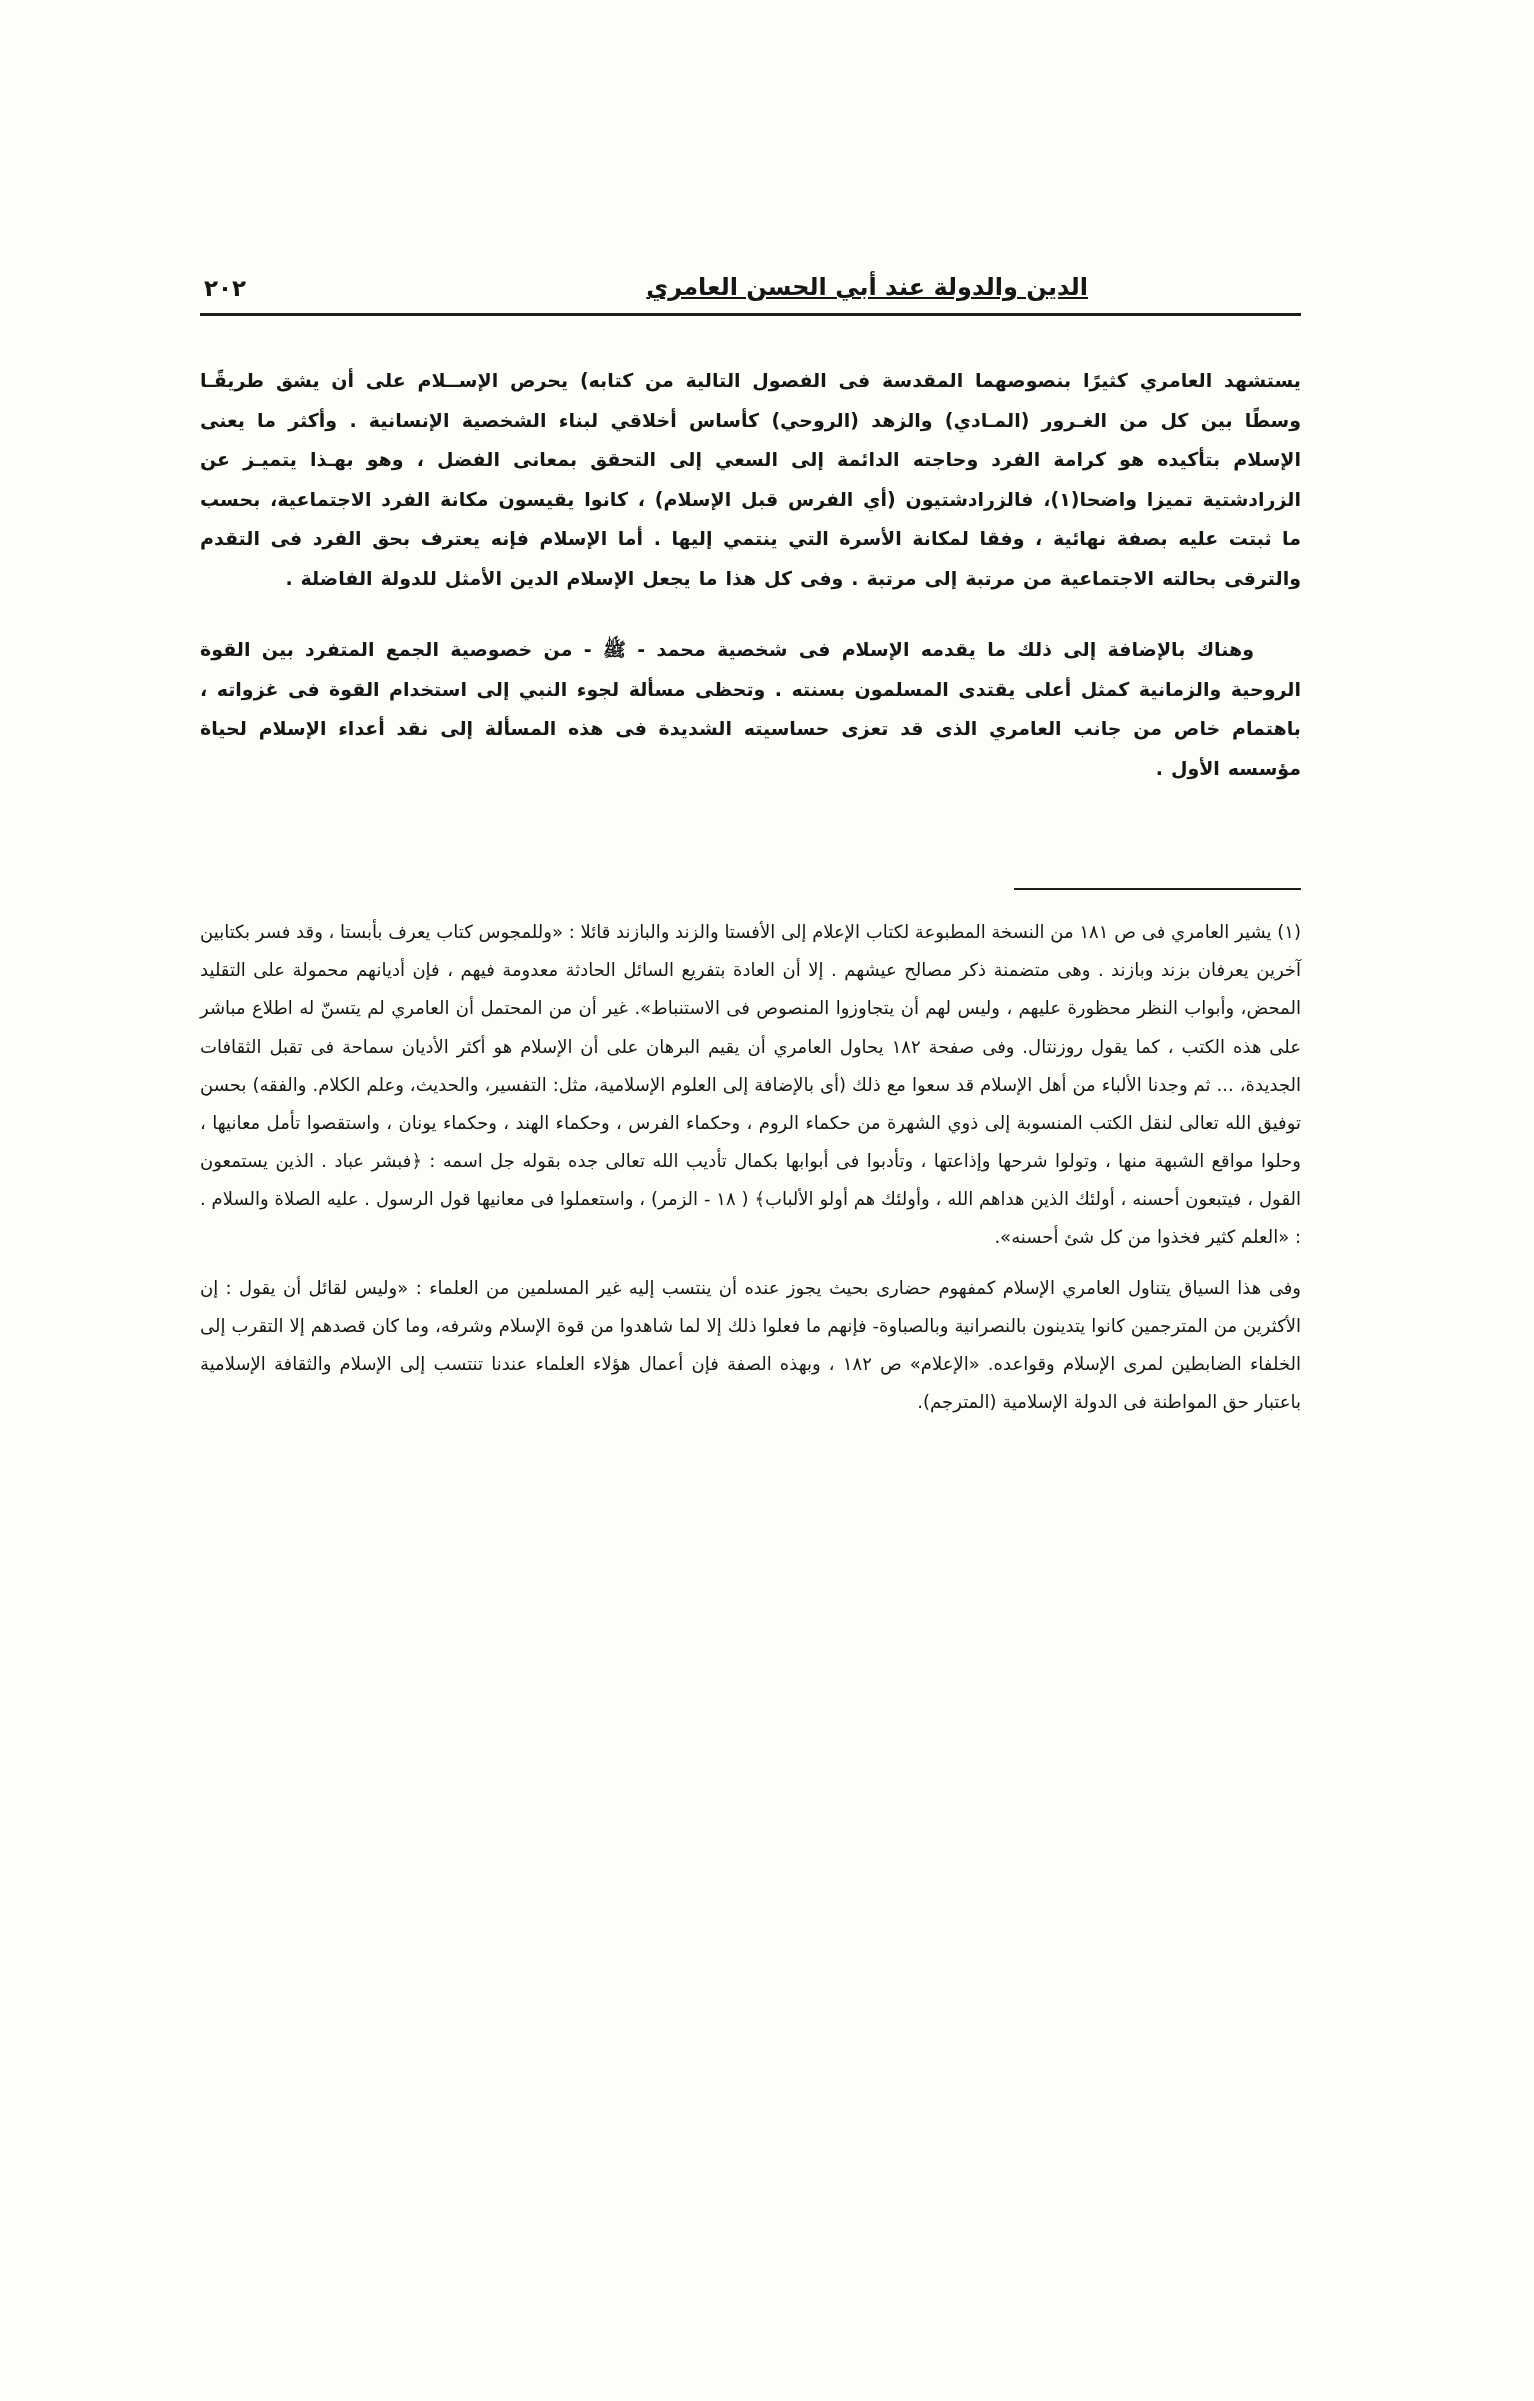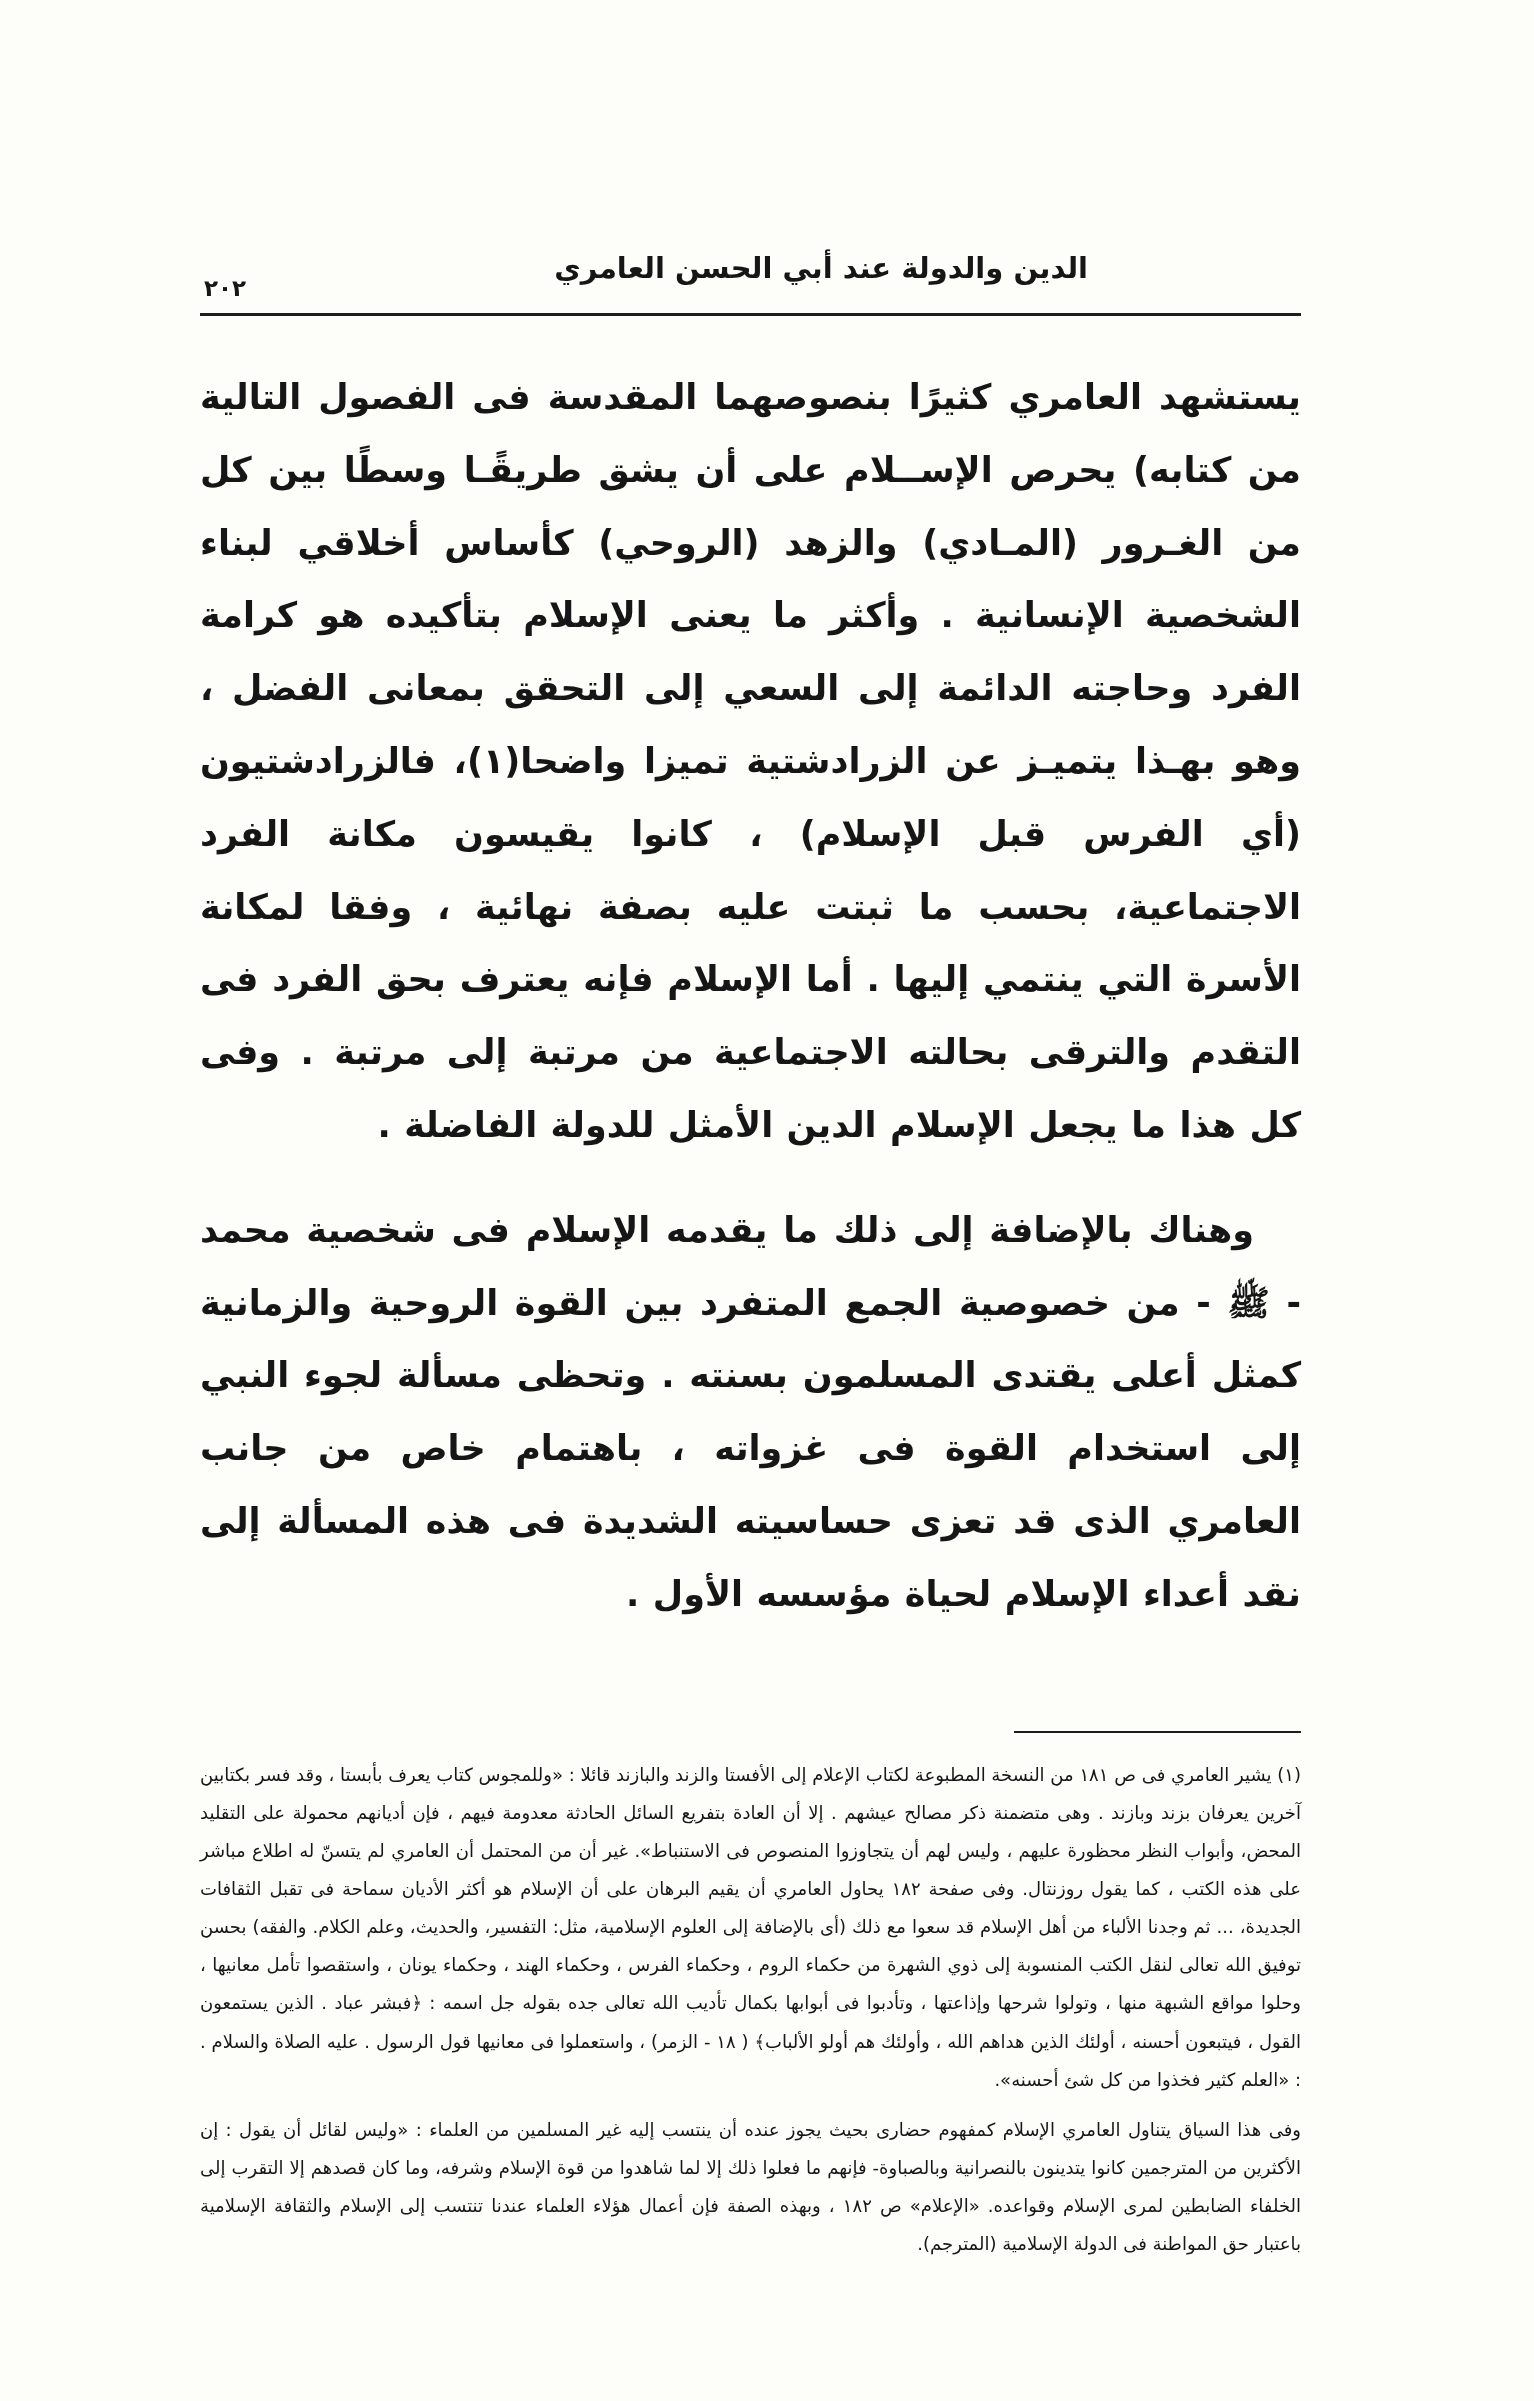--- a/index.html
+++ b/index.html
@@ -31,40 +31,41 @@
   
   .page-header {
     position: relative;
     border-bottom: 3.3px solid #1d1d1d;
     padding-bottom: 12px;
     height: 44px;
   }
   .running-title {
     position: absolute;
     right: 213px;
-    bottom: 28px;
-    font-size: 29px;
+    bottom: 12px;
+    font-size: 24px;
     font-weight: bold;
     letter-spacing: 0.3px;
     white-space: nowrap;
+    text-decoration: underline;
   }
   .page-number {
     position: absolute;
     left: 4px;
     bottom: 12px;
     font-size: 23px;
     font-weight: bold;
   }
 
   
   .page-body {
     margin-top: 45px;
   }
   .body-para {
-    font-size: 35px;
+    font-size: 19px;
     font-weight: bold;
     line-height: 2.08;
     text-align: justify;
     text-justify: inter-word;
     word-spacing: 1.3px;
   }
   .body-para + .body-para {
     margin-top: 32px;
   }
   .body-para.indent {

